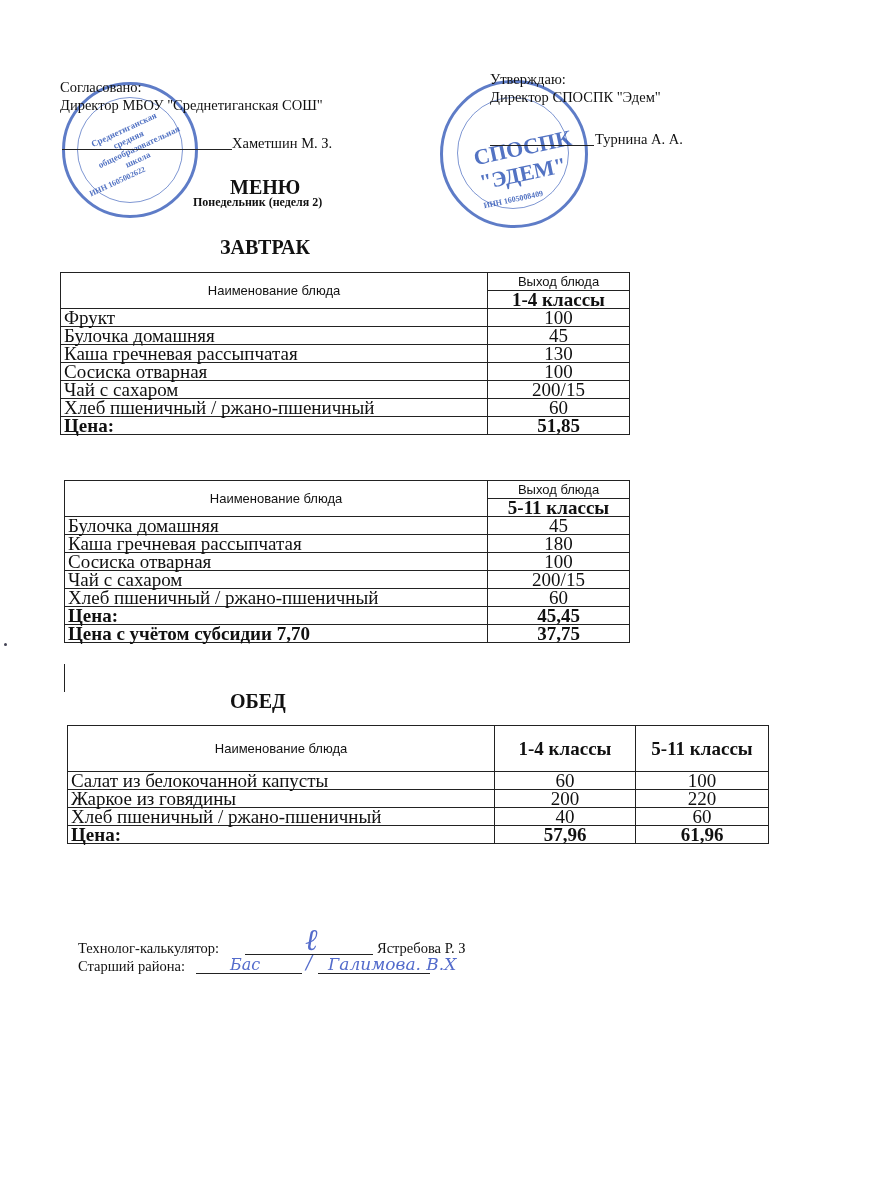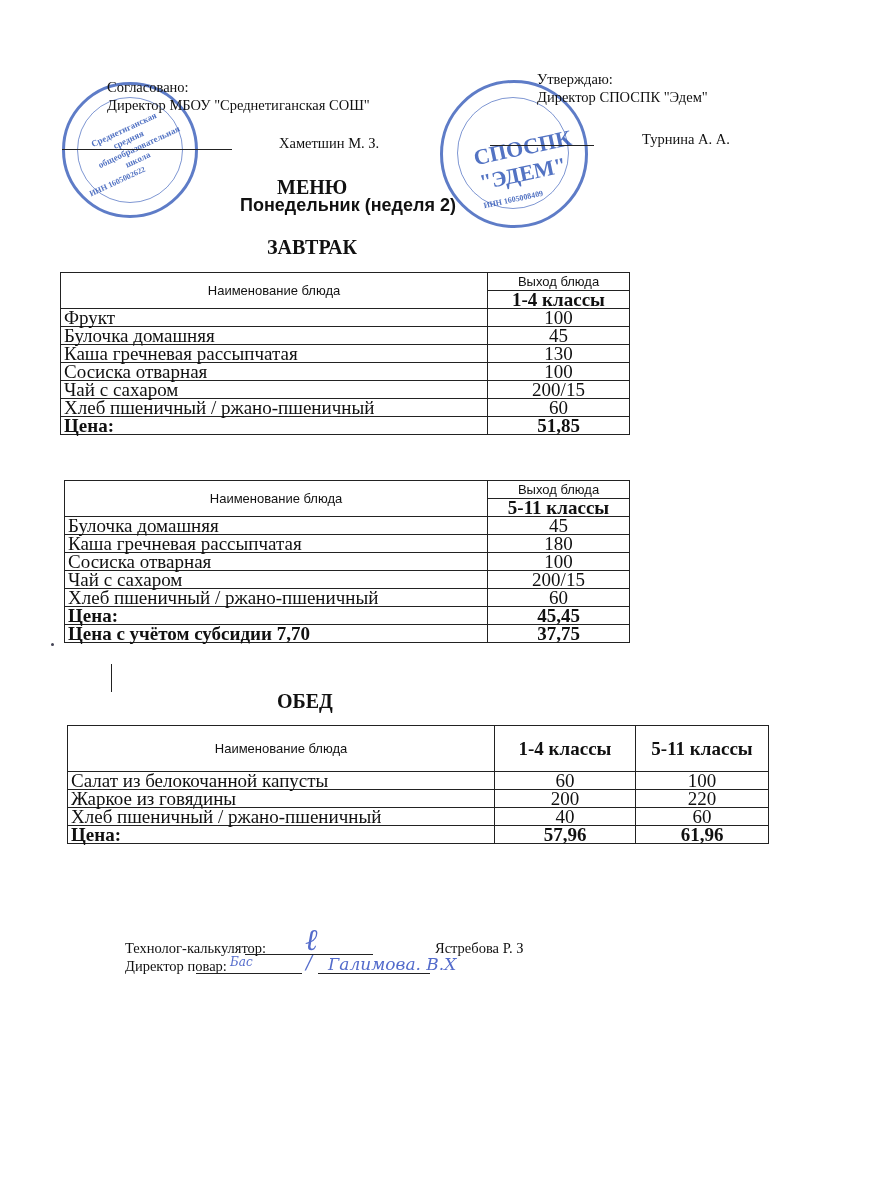--- a/index.html
+++ b/index.html
@@ -1,21 +1,21 @@
 <!DOCTYPE html>
 <html><head>
 <meta charset="utf-8">
 <style>
   html, body { margin:0; padding:0; background:#fff; }
   body { width:873px; height:1200px; position:relative; overflow:hidden; color:#111;
          font-family:"Liberation Serif", serif; }
-  .abs { position:absolute;margin-left:47px; }
+  .abs { position:absolute; }
   .hdr-text { font-size:14.5px; line-height:18px; white-space:nowrap; }
   .title { font-weight:bold; font-size:20px; text-align:left; }
-  .subtitle { font-family:Liberation Sans, sans-serif; font-weight:bold; font-size:18px; }
+  .subtitle { font-family:Liberation Serif, serif; font-weight:bold; font-size:12px; }
   table { border-collapse:collapse; position:absolute; }
   td { border:1.5px solid #222; padding:0 3px; font-size:19px; height:17px; line-height:16px; }
   td.num { text-align:center; }
   td.hdr-sans { font-family:"Liberation Sans", sans-serif; text-align:center; font-size:13px; }
   td.bold { font-weight:bold; }
   .stamp { position:absolute; border-radius:50%; border:3px solid rgba(40,80,180,0.75); }
   .stamp-inner { position:absolute; border-radius:50%; border:1.5px solid rgba(40,80,180,0.6); }
   .stamp-text { position:absolute; color:rgba(40,80,180,0.8); font-family:"Liberation Serif", serif; font-weight:bold; }
   .sig-line { position:absolute; border-bottom:1px solid #222; }
   .sig { position:absolute; color:rgba(40,70,190,0.8); font-family:"DejaVu Serif", serif; font-style:italic; }
@@ -162,22 +162,22 @@
         <td class="bold">Цена:</td>
         <td class="num bold">57,96</td>
         <td class="num bold">61,96</td>
       </tr>
 </tbody>
   </table>
 
 <div class="abs hdr-text" style="left:78px;top:939px;">Технолог-калькулятор:</div>
 <div class="sig-line" style="left:245px;top:954px;width:128px;"></div>
 <div class="sig" style="left:305px;top:922px;font-size:30px;">ℓ</div>
-<div class="abs hdr-text" style="left:388px;top:939px;text-align:center;">Ястребова Р. З</div>
+<div class="abs hdr-text" style="left:377px;top:939px;text-align:center;">Ястребова Р. З</div>
 
-<div class="abs hdr-text" style="left:78px;top:957px;">Директор повар:</div>
+<div class="abs hdr-text" style="left:78px;top:957px;">Старший района:</div>
 <div class="sig-line" style="left:196px;top:973px;width:106px;"></div>
-<div class="sig" style="left:230px;top:955px;font-size:12px;">Бас</div>
+<div class="sig" style="left:230px;top:955px;font-size:16px;">Бас</div>
 <div class="sig" style="left:306px;top:952px;font-size:18px;">/</div>
 <div class="sig-line" style="left:318px;top:973px;width:112px;"></div>
 <div class="sig" style="left:328px;top:954px;font-size:17px;">Галимова. В.Х</div>
 
 <div class="abs" style="left:4px;top:643px;width:3px;height:3px;background:#445;border-radius:50%;"></div>
 
 </body></html>

